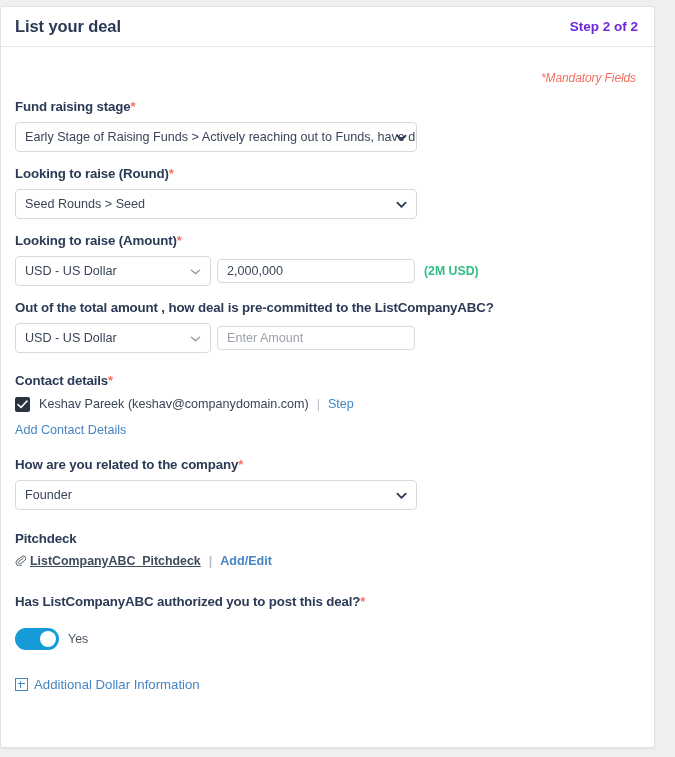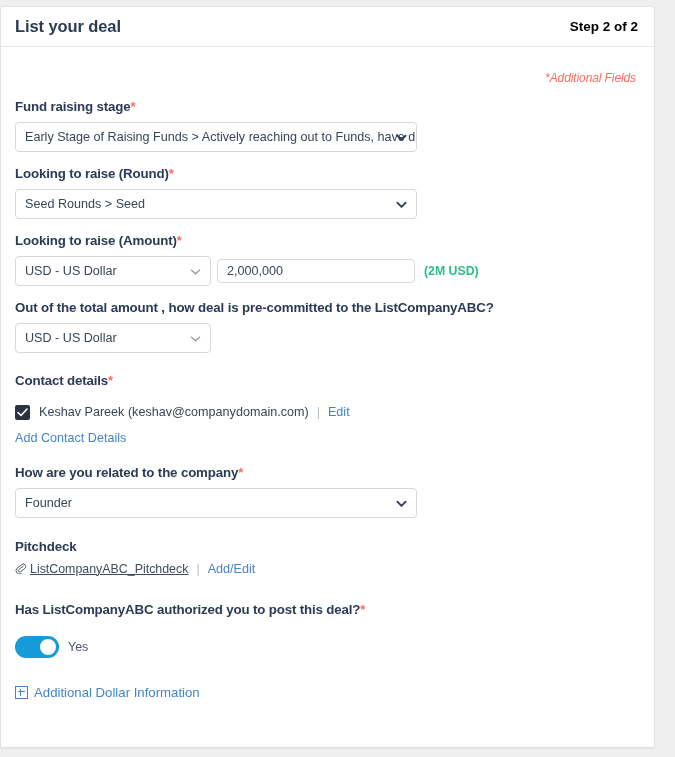--- a/index.html
+++ b/index.html
@@ -39,21 +39,21 @@
   }
   .card-title {
     font-size: 16.5px;
     font-weight: bold;
     color: #2b3a55;
     letter-spacing: -0.1px;
   }
   .step-label {
     font-size: 13.5px;
     font-weight: bold;
-    color: #000000;
+    color: #6d28d9;
   }
   .card-body {
     padding: 0 16px 0 14px;
     box-sizing: border-box;
     position: relative;
   }
   .mandatory-note {
     text-align: right;
     font-style: italic;
     font-size: 12px;
@@ -126,21 +126,21 @@
   .text-input::placeholder { color: #9aa1ab; }
   .amount-note {
     margin-left: 9px;
     font-size: 12.3px;
     font-weight: bold;
     color: #2fbd84;
   }
   .contact-row {
     display: flex;
     align-items: center;
-    margin-top: 16px;
+    margin-top: 8px;
     font-size: 12.6px;
     color: #3a4557;
     text-align: center;
   }
   .checkbox {
     width: 15px;
     height: 15px;
     background: #2b3340;
     border-radius: 2px;
     margin-right: 9px;
@@ -164,20 +164,21 @@
   }
   .link-block {
     display: inline-block;
     margin-top: 11px;
   }
   .pitchdeck-row {
     display: flex;
     align-items: center;
     margin-top: 7px;
     font-size: 12.4px;
+    font-weight: bold;
   }
   .clip-icon {
     margin-right: 4px;
     display: inline-flex;
     color: #4a5465;
   }
   .file-link {
     color: #3f4b5e;
     text-decoration: underline;
     font-size: 12.4px;
@@ -241,21 +242,21 @@
 
 <div class="card">
 
   <div class="card-header">
     <div class="card-title">List your deal</div>
     <div class="step-label">Step 2 of 2</div>
   </div>
 
   <div class="card-body">
 
-    <div class="mandatory-note">*Additional Fields</div>
+    <div class="mandatory-note">*Mandatory Fields</div>
 
     <div class="field">
       <div class="field-label"><span>Fund raising stage</span><span class="req">*</span></div>
       <div class="select-box w-wide">
         <span>Early Stage of Raising Funds &gt; Actively reaching out to Funds, have d...</span>
         <span class="chev">
           <svg width="11" height="11" viewBox="0 0 12 12">
               <path d="M1.5 4 L6 8.5 L10.5 4" stroke="#2b3a55" stroke-width="2" fill="none" stroke-linecap="round" stroke-linejoin="round"></path>
             </svg>
         </span>
@@ -294,34 +295,35 @@
       <div class="field-label">Out of the total amount , how deal is pre-committed to the ListCompanyABC?</div>
       <div class="row">
         <div class="select-box w-cur">
           <span>USD - US Dollar</span>
           <span class="chev">
             <svg width="11" height="11" viewBox="0 0 12 12">
                 <path d="M1.5 4.5 L6 8.5 L10.5 4.5" stroke="#8a929e" stroke-width="1.4" fill="none" stroke-linecap="round" stroke-linejoin="round"></path>
               </svg>
           </span>
         </div>
+        <input class="text-input" type="text" placeholder="Enter Amount" style="">
       </div>
     </div>
 
     <div class="field" style="margin-top:20px">
       <div class="field-label"><span>Contact details</span><span class="req">*</span></div>
       <div class="contact-row">
         <span class="checkbox">
           <svg width="11" height="9" viewBox="0 0 11 9">
               <path d="M1 4.5 L4 7.5 L10 1" stroke="#ffffff" stroke-width="1.6" fill="none" stroke-linecap="round" stroke-linejoin="round"></path>
             </svg>
         </span>
         <span>Keshav Pareek (keshav@companydomain.com)</span>
         <span class="sep">|</span>
-        <a class="link">Edit</a>
+        <a class="link">Step</a>
       </div>
       <a class="link link-block">Add Contact Details</a>
     </div>
 
     <div class="field" style="margin-top:19px">
       <div class="field-label"><span>How are you related to the company</span><span class="req">*</span></div>
       <div class="select-box w-wide">
         <span>Founder</span>
         <span class="chev">
           <svg width="11" height="11" viewBox="0 0 12 12">

